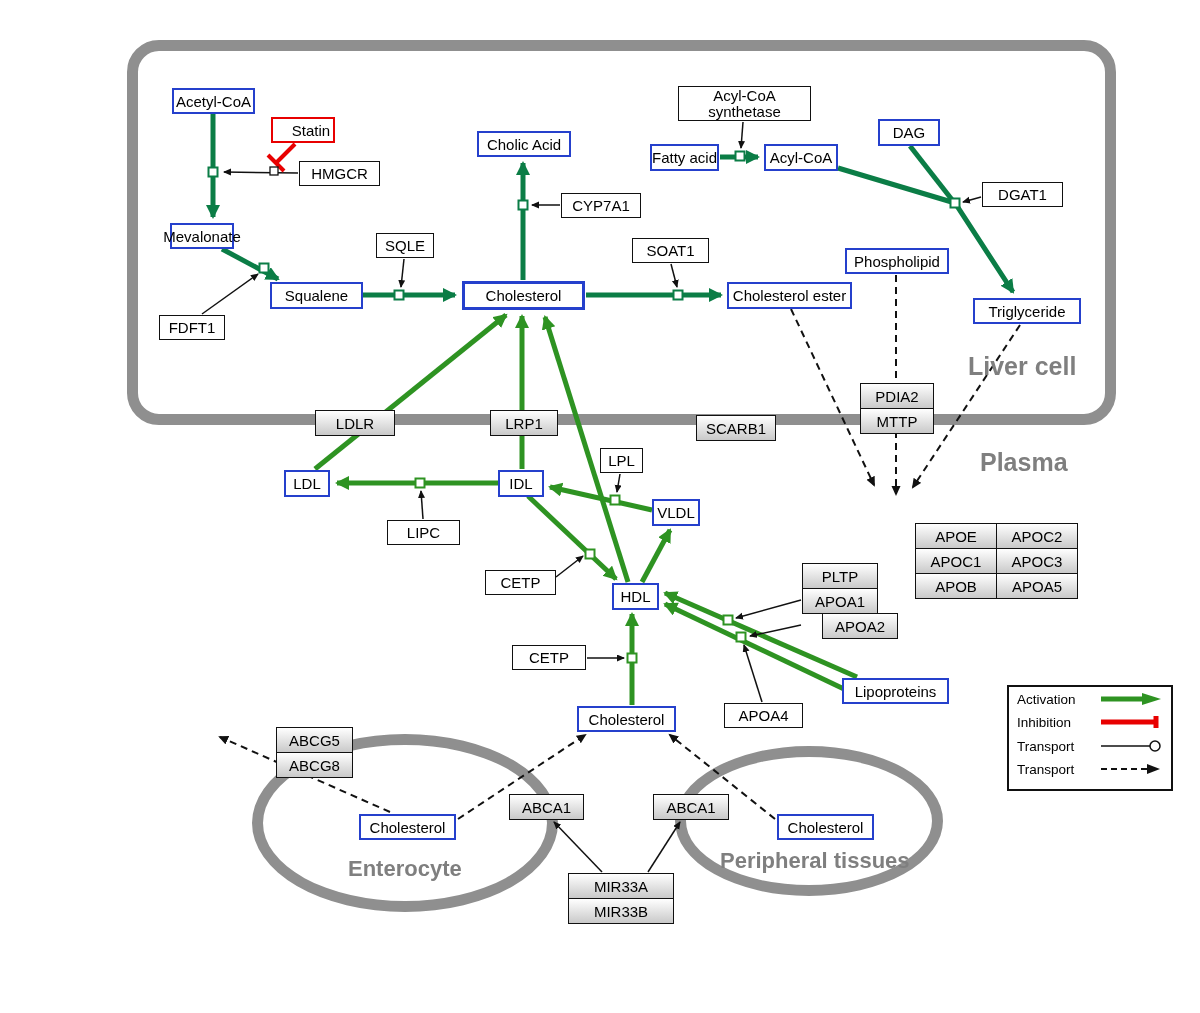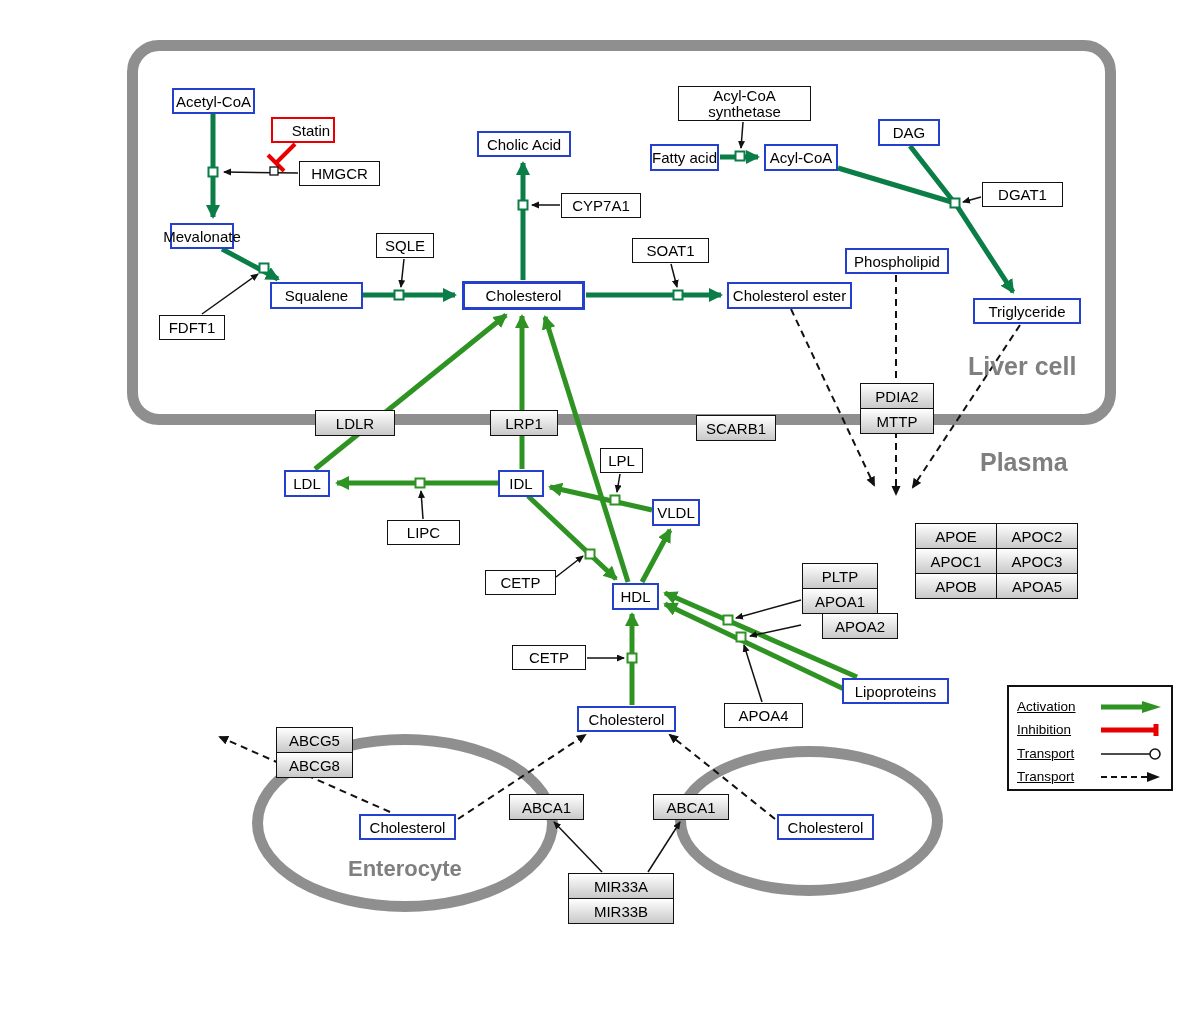--- a/index.html
+++ b/index.html
@@ -22,21 +22,21 @@
   .big{font-size:25px;}
   .mid{font-size:22px;}
   .e-lg{stroke:#0b7d46;stroke-width:5;fill:none;}
   .e-pg{stroke:#2e9322;stroke-width:5;fill:none;}
   .e-bk{stroke:#111;stroke-width:1.5;fill:none;}
   .e-da{stroke:#111;stroke-width:2;stroke-dasharray:7 5;fill:none;}
   .e-rd{stroke:#e80000;stroke-width:4;fill:none;}
   #legend{position:absolute;left:995px;top:685px;width:166px;height:106px;border:2.5px solid #111;
           box-sizing:border-box;background:#fff;z-index:2;display:flex;flex-direction:column;
           justify-content:space-around;padding:4px 8px;}
-  .legend-row{display:flex;align-items:flex-end;justify-content:space-between;height:22px;text-decoration:underline;}
+  .legend-row{display:flex;align-items:flex-start;justify-content:space-between;height:22px;}
   .legend-label{font-size:13.5px;color:#000;}
 </style>
 </head>
 <body>
 
 <div id="canvas">
 
   <div class="compartment liver" style="left:115px;top:40px;width:989px;height:385px;"></div>
   <div class="compartment cell-ellipse" style="left:240px;top:734px;width:306px;height:178px;"></div>
   <div class="compartment cell-ellipse" style="left:663px;top:746px;width:268px;height:150px;"></div>
@@ -187,20 +187,21 @@
   <div class="box gray" style="left:903px;top:523px;width:82px;height:26px">APOE</div>
   <div class="box gray" style="left:984px;top:523px;width:82px;height:26px">APOC2</div>
   <div class="box gray" style="left:903px;top:548px;width:82px;height:26px">APOC1</div>
   <div class="box gray" style="left:984px;top:548px;width:82px;height:26px">APOC3</div>
   <div class="box gray" style="left:903px;top:573px;width:82px;height:26px">APOB</div>
   <div class="box gray" style="left:984px;top:573px;width:82px;height:26px">APOA5</div>
 
   <div class="comp-label big" style="left:956px;top:352px">Liver cell</div>
   <div class="comp-label big" style="left:968px;top:448px">Plasma</div>
   <div class="comp-label mid" style="left:336px;top:856px">Enterocyte</div>
+  <div class="comp-label mid" style="left:708px;top:848px">Peripheral tissues</div>
 
   <div id="legend">
     <div class="legend-row">
       <span class="legend-label">Activation</span>
       <svg width="64" height="14">
         <line x1="2" y1="7" x2="44" y2="7" stroke="#2e9322" stroke-width="5"></line>
         <path d="M43,1 L62,7 L43,13 Z" fill="#2e9322"></path>
       </svg>
     </div>
     <div class="legend-row">

